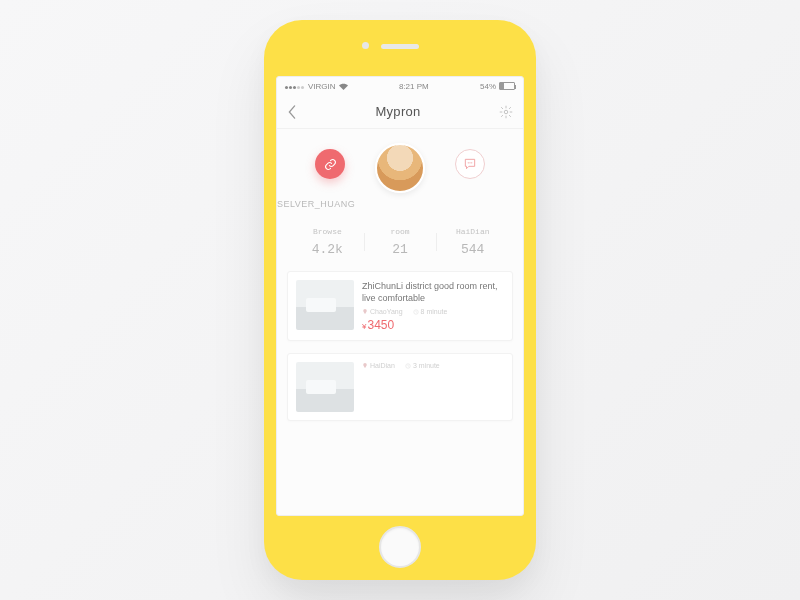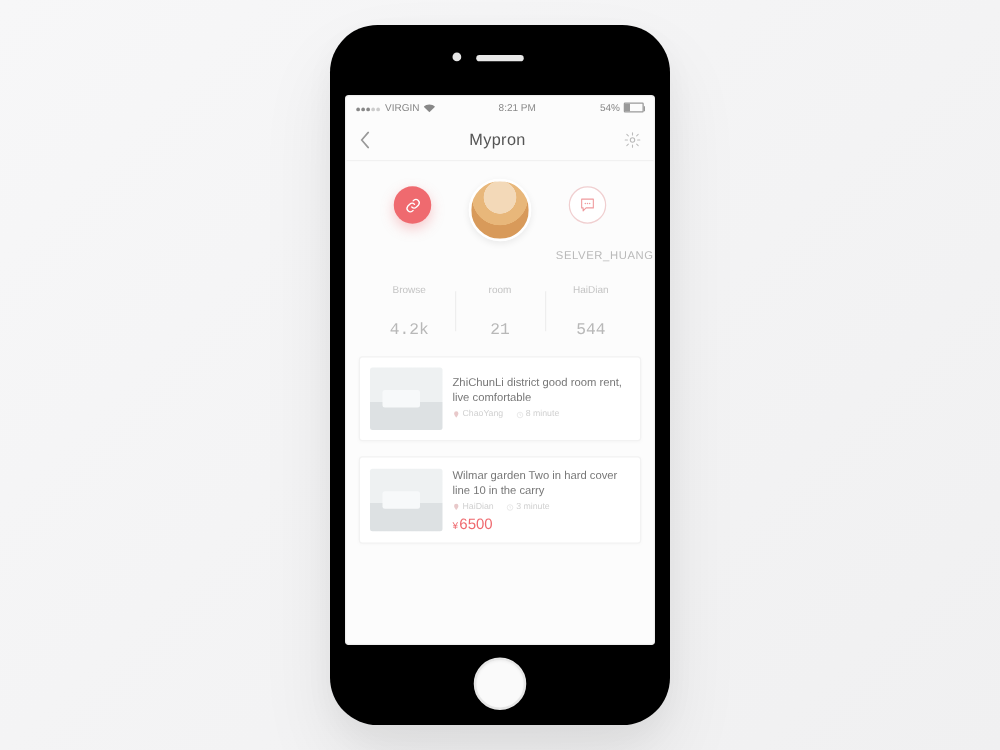--- a/index.html
+++ b/index.html
@@ -5,21 +5,21 @@
   * { box-sizing: border-box; margin: 0; padding: 0; }
   body {
     width: 800px; height: 600px;
     background: linear-gradient(135deg, #f7f7f8 0%, #f0f0f1 100%);
     font-family: -apple-system, "Helvetica Neue", Arial, sans-serif;
     display: flex; align-items: center; justify-content: center;
     overflow: hidden;
   }
   .phone {
     width: 272px; height: 560px;
-    background: #000000;
+    background: #fde047;
     border-radius: 38px;
     box-shadow: 0 30px 60px rgba(0,0,0,0.08), 0 10px 25px rgba(0,0,0,0.04);
     position: relative;
     padding: 56px 12px 64px 12px;
   }
   .speaker {
     position: absolute; top: 24px; left: 50%; transform: translateX(-50%);
     width: 38px; height: 5px; border-radius: 3px; background: #e8e8e8;
   }
   .camera {
@@ -52,47 +52,46 @@
   .battery::after{content:""; position:absolute; right:-2px; top:2px; width:1px; height:4px; background:#999;}
   .battery i{display:block; width:25%; height:100%; background:#999;}
   
   .nav {
     height: 34px; display:flex; align-items:center; justify-content:space-between;
     padding: 0 10px; border-bottom: 1px solid #f1f1f1;
   }
   .nav .title { font-size: 13px; color:#555; letter-spacing:.3px; }
   .back svg, .gear svg { display:block; }
   
-  .profile { padding: 14px 0 8px; text-align:right; position:relative; }
+  .profile { padding: 14px 0 8px; text-align:left; position:relative; }
   .avatar {
     width: 50px; height:50px; border-radius:50%; margin:0 auto 6px;
     background: radial-gradient(circle at 50% 28%, #f3d9b8 0 32%, #e8b77a 33% 55%, #d89a5a 56% 100%);
     border: 2px solid #fff; box-shadow: 0 2px 6px rgba(0,0,0,0.08);
   }
   .float-btn {
     position:absolute; top: 20px; width:30px; height:30px; border-radius:50%;
     display:flex; align-items:center; justify-content:center;
   }
   .float-btn.link { left: 38px; background:#ef6a6f; box-shadow:0 4px 10px rgba(239,106,111,0.35);}
   .float-btn.chat { right: 38px; background:#fff; border:1px solid #f0cfd0;}
   .username { font-size: 9px; color:#b9b9b9; letter-spacing:.5px; }
   
   .stats { display:flex; margin: 10px 14px 8px; }
   .stat { flex:1; text-align:center; position:relative; }
   .stat + .stat::before {
     content:""; position:absolute; left:0; top:6px; bottom:6px; width:1px; background:#eee;
   }
-  .stat .label { font-size:8px; color:#c4c4c4; margin-bottom:20px; }
+  .stat .label { font-size:8px; color:#c4c4c4; margin-bottom:6px;font-family:Liberation Mono, monospace; }
   .stat .value { font-size:13px; color:#b8b8b8; font-weight:300;font-family:Liberation Mono, monospace; }
   
   .card {
     margin: 6px 10px; padding: 8px; background:#fff; border:1px solid #f2f2f2;
     border-radius:3px; display:flex; gap:8px;
     box-shadow: 0 1px 3px rgba(0,0,0,0.02);
-    align-items: center;
   }
   .thumb {
     width: 58px; height:50px; flex-shrink:0; border-radius:2px;
     background: linear-gradient(180deg,#eef1f2 0 55%, #dde1e3 55% 100%);
     position:relative;
   }
   .thumb::after{content:""; position:absolute; left:10px; top:18px; width:30px; height:14px; background:#f7f9fa; border-radius:2px;}
   .card-body { flex:1; min-width:0; }
   .card-title { font-size:9px; color:#777; line-height:1.35; margin-bottom:4px; }
   .meta { display:flex; gap:10px; font-size:7px; color:#d0d0d0; margin-bottom:3px; align-items:center;}
@@ -186,44 +185,43 @@
             <span>ChaoYang</span>
           </span>
           <span>
             <svg width="6" height="6" viewBox="0 0 24 24">
                 <circle cx="12" cy="12" r="9" fill="none" stroke="#ddd" stroke-width="2"></circle>
                 <path d="M12 7v5l3 2" stroke="#ddd" stroke-width="2" fill="none"></path>
               </svg>
             <span>8 minute</span>
           </span>
         </div>
+        <div class="price">
+          <span class="cur">¥</span><span>3450</span>
+        </div>
       </div>
     </div>
 
     <div class="card">
       <div class="thumb"></div>
       <div class="card-body">
-        <div class="card-title">Wilmar garden Two in hard cover line 10 in the carry</div>
         <div class="meta">
           <span>
             <svg width="6" height="7" viewBox="0 0 24 24">
                 <path d="M12 2a7 7 0 0 0-7 7c0 5 7 13 7 13s7-8 7-13a7 7 0 0 0-7-7Z" fill="#e8c9ca"></path>
               </svg>
             <span>HaiDian</span>
           </span>
           <span>
             <svg width="6" height="6" viewBox="0 0 24 24">
                 <circle cx="12" cy="12" r="9" fill="none" stroke="#ddd" stroke-width="2"></circle>
                 <path d="M12 7v5l3 2" stroke="#ddd" stroke-width="2" fill="none"></path>
               </svg>
             <span>3 minute</span>
           </span>
         </div>
-        <div class="price">
-          <span class="cur">¥</span><span>6500</span>
-        </div>
       </div>
     </div>
 
   </div>
 
   <div class="home-btn"></div>
 </div>
 
 </body></html>

